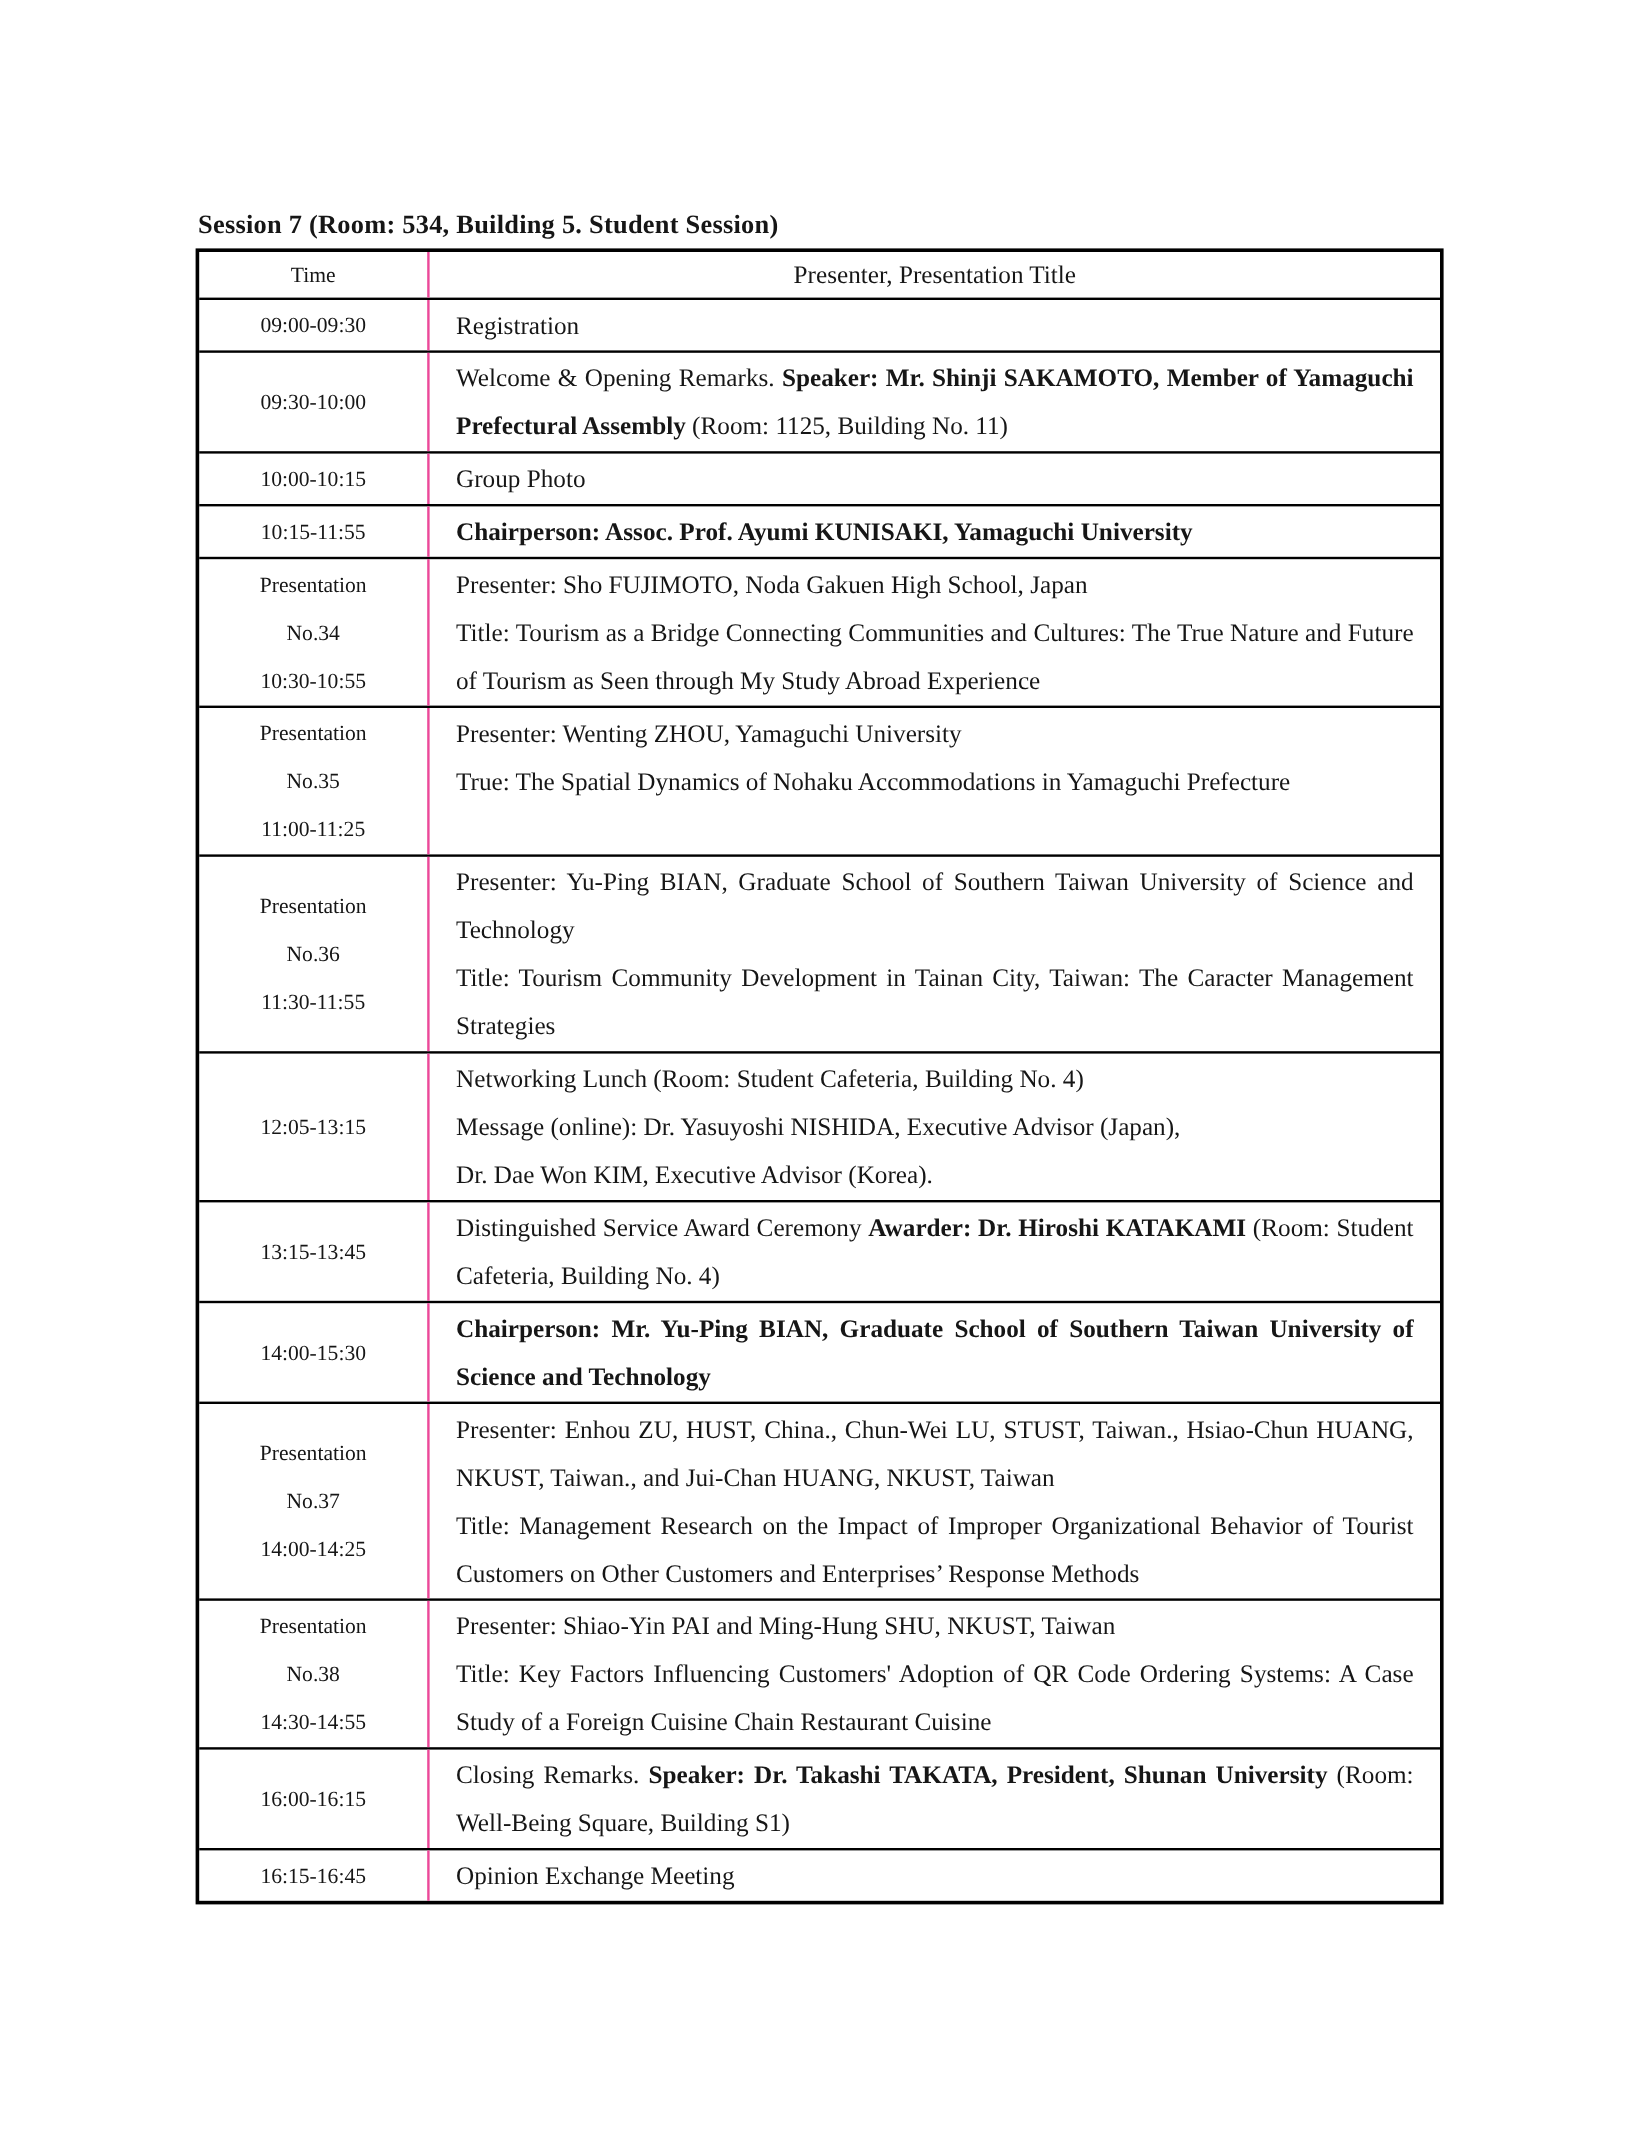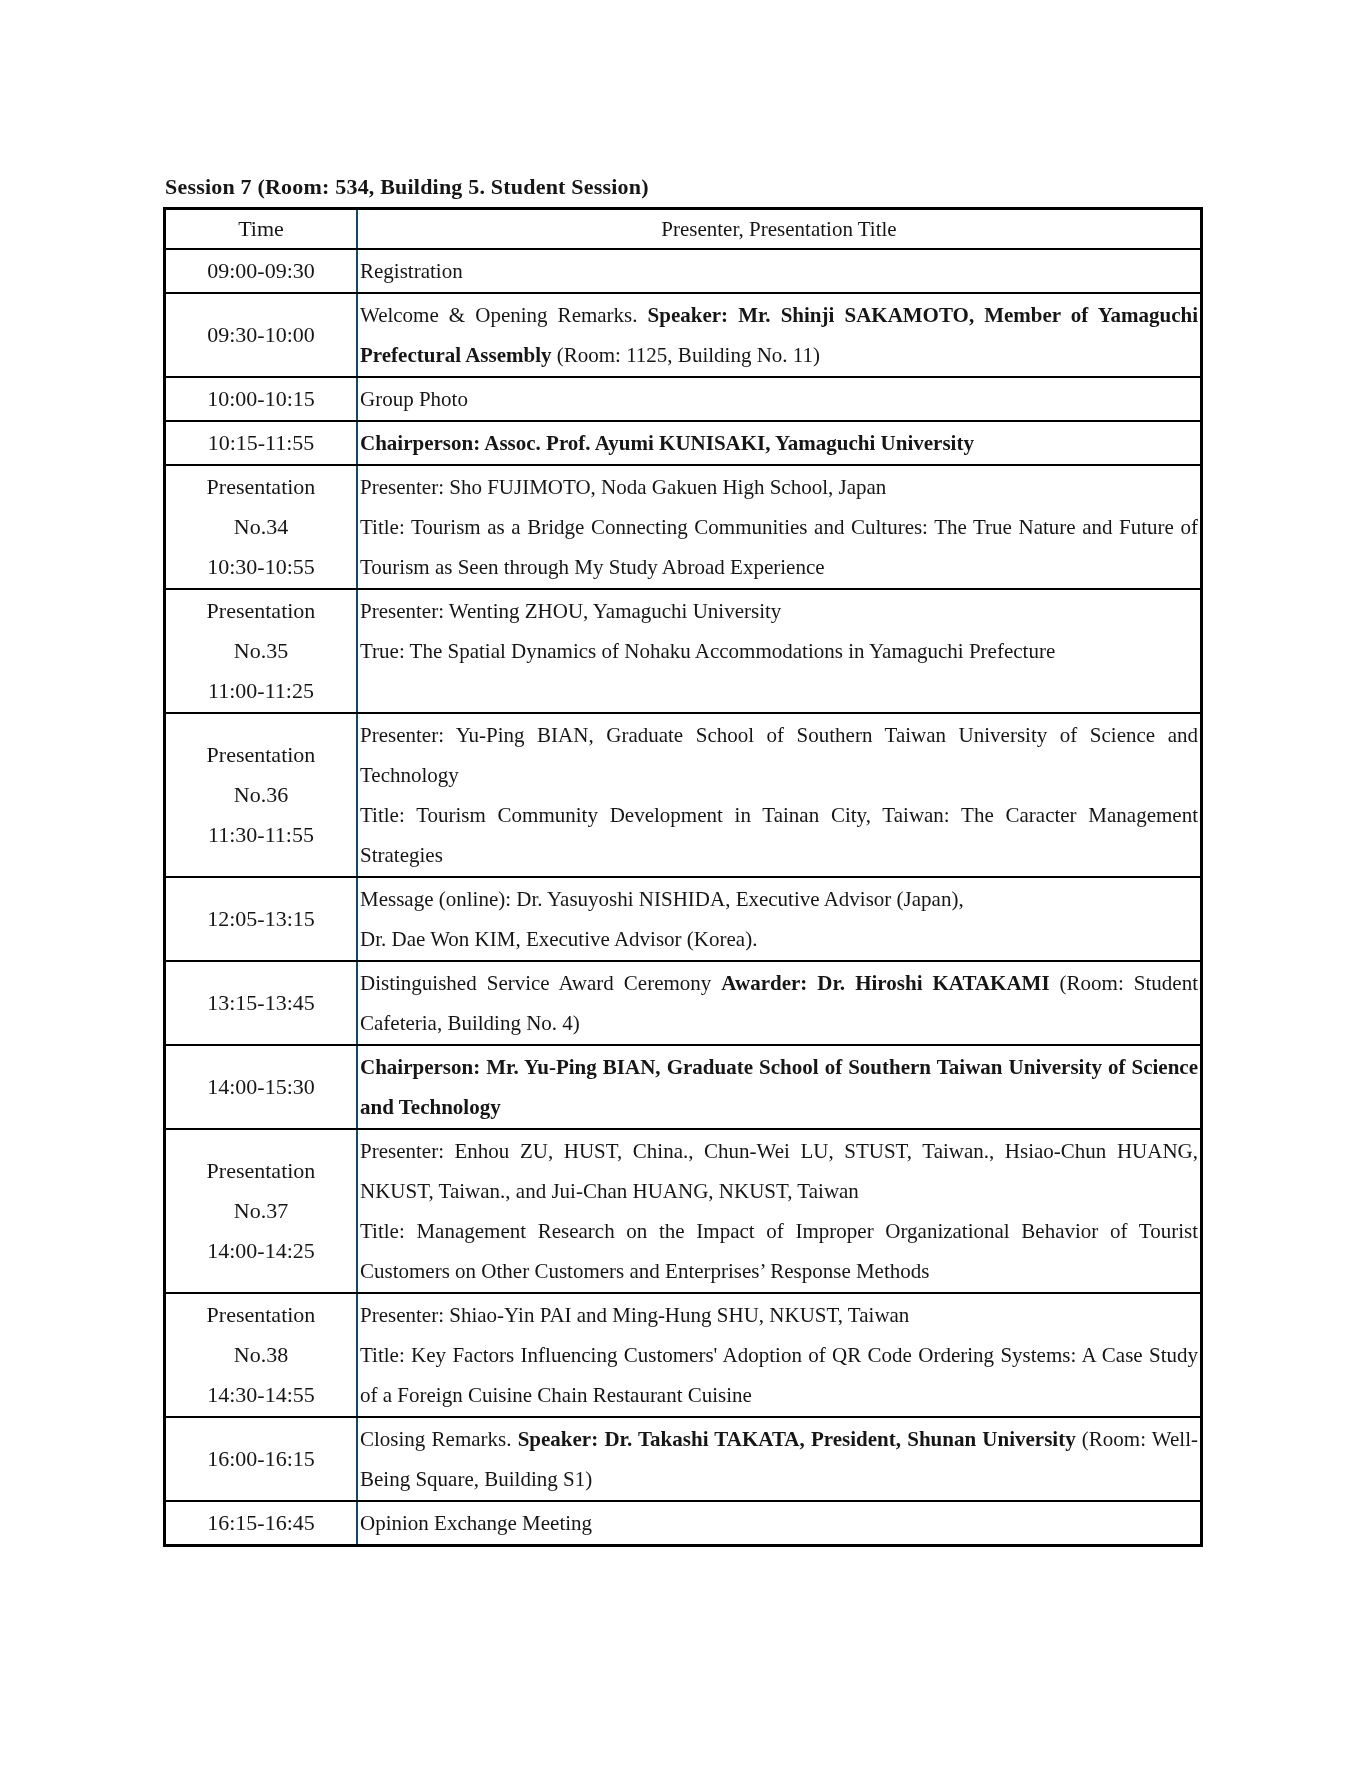--- a/index.html
+++ b/index.html
@@ -46,38 +46,38 @@
   .t-row.header-row .time-cell,
   .t-row.header-row .content-cell {
     justify-content: center;
     align-items: center;
     display: flex;
     text-align: center;
   }
   .time-cell {
     width: 192px;
     flex: 0 0 192px;
-    border-right: 2px solid #0c4a6e;
+    border-right: 2px solid #ec4899;
     display: flex;
     flex-direction: column;
     justify-content: center;
     align-items: center;
     text-align: center;
-    font-size: 22px;
+    font-size: 18px;
     box-sizing: border-box;
     padding: 1px 4px;
   }
   .time-line {
     line-height: 40px;
     white-space: nowrap;
   }
   .content-cell {
     flex: 1 1 auto;
     font-size: 21px;
-    padding: 1px 2px;
+    padding: 1px 22px;
     box-sizing: border-box;
   }
   .content-cell p {
     margin: 0;
     line-height: 40px;
     text-align: justify;
     text-justify: inter-word;
   }
   .content-cell b {
     font-weight: bold;
@@ -161,20 +161,21 @@
         <div class="content-cell">
           <p><span>Presenter: Yu-Ping BIAN, Graduate School of Southern Taiwan University of Science and Technology</span></p>
           <p><span>Title: Tourism Community Development in Tainan City, Taiwan: The Caracter Management Strategies</span></p>
         </div>
       </div>
       <div class="t-row">
         <div class="time-cell">
           <div class="time-line">12:05-13:15</div>
         </div>
         <div class="content-cell">
+          <p><span>Networking Lunch (Room: Student Cafeteria, Building No. 4)</span></p>
           <p><span>Message (online): Dr. Yasuyoshi NISHIDA, Executive Advisor (Japan),</span></p>
           <p><span>Dr. Dae Won KIM, Executive Advisor (Korea).</span></p>
         </div>
       </div>
       <div class="t-row">
         <div class="time-cell">
           <div class="time-line">13:15-13:45</div>
         </div>
         <div class="content-cell">
           <p><span>Distinguished Service Award Ceremony </span><b>Awarder: Dr. Hiroshi KATAKAMI</b><span> (Room: Student Cafeteria, Building No. 4)</span></p>

